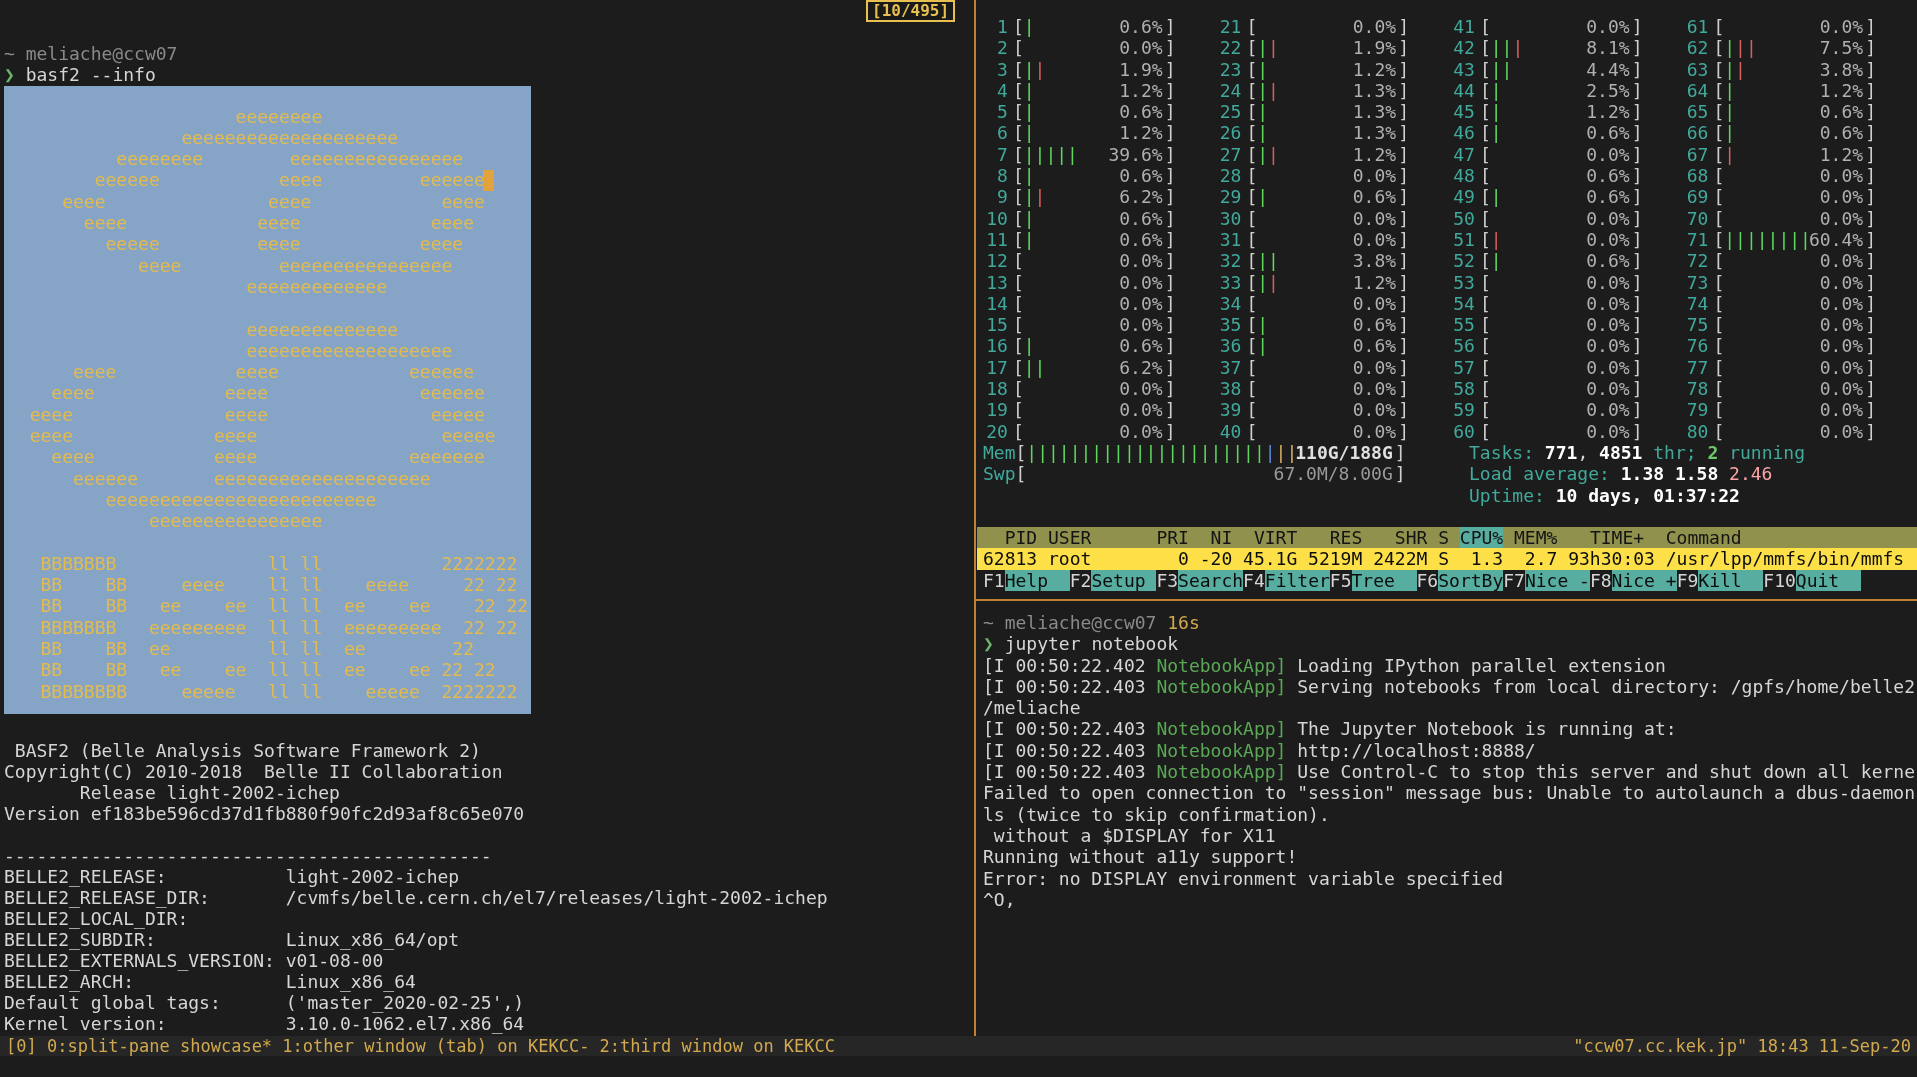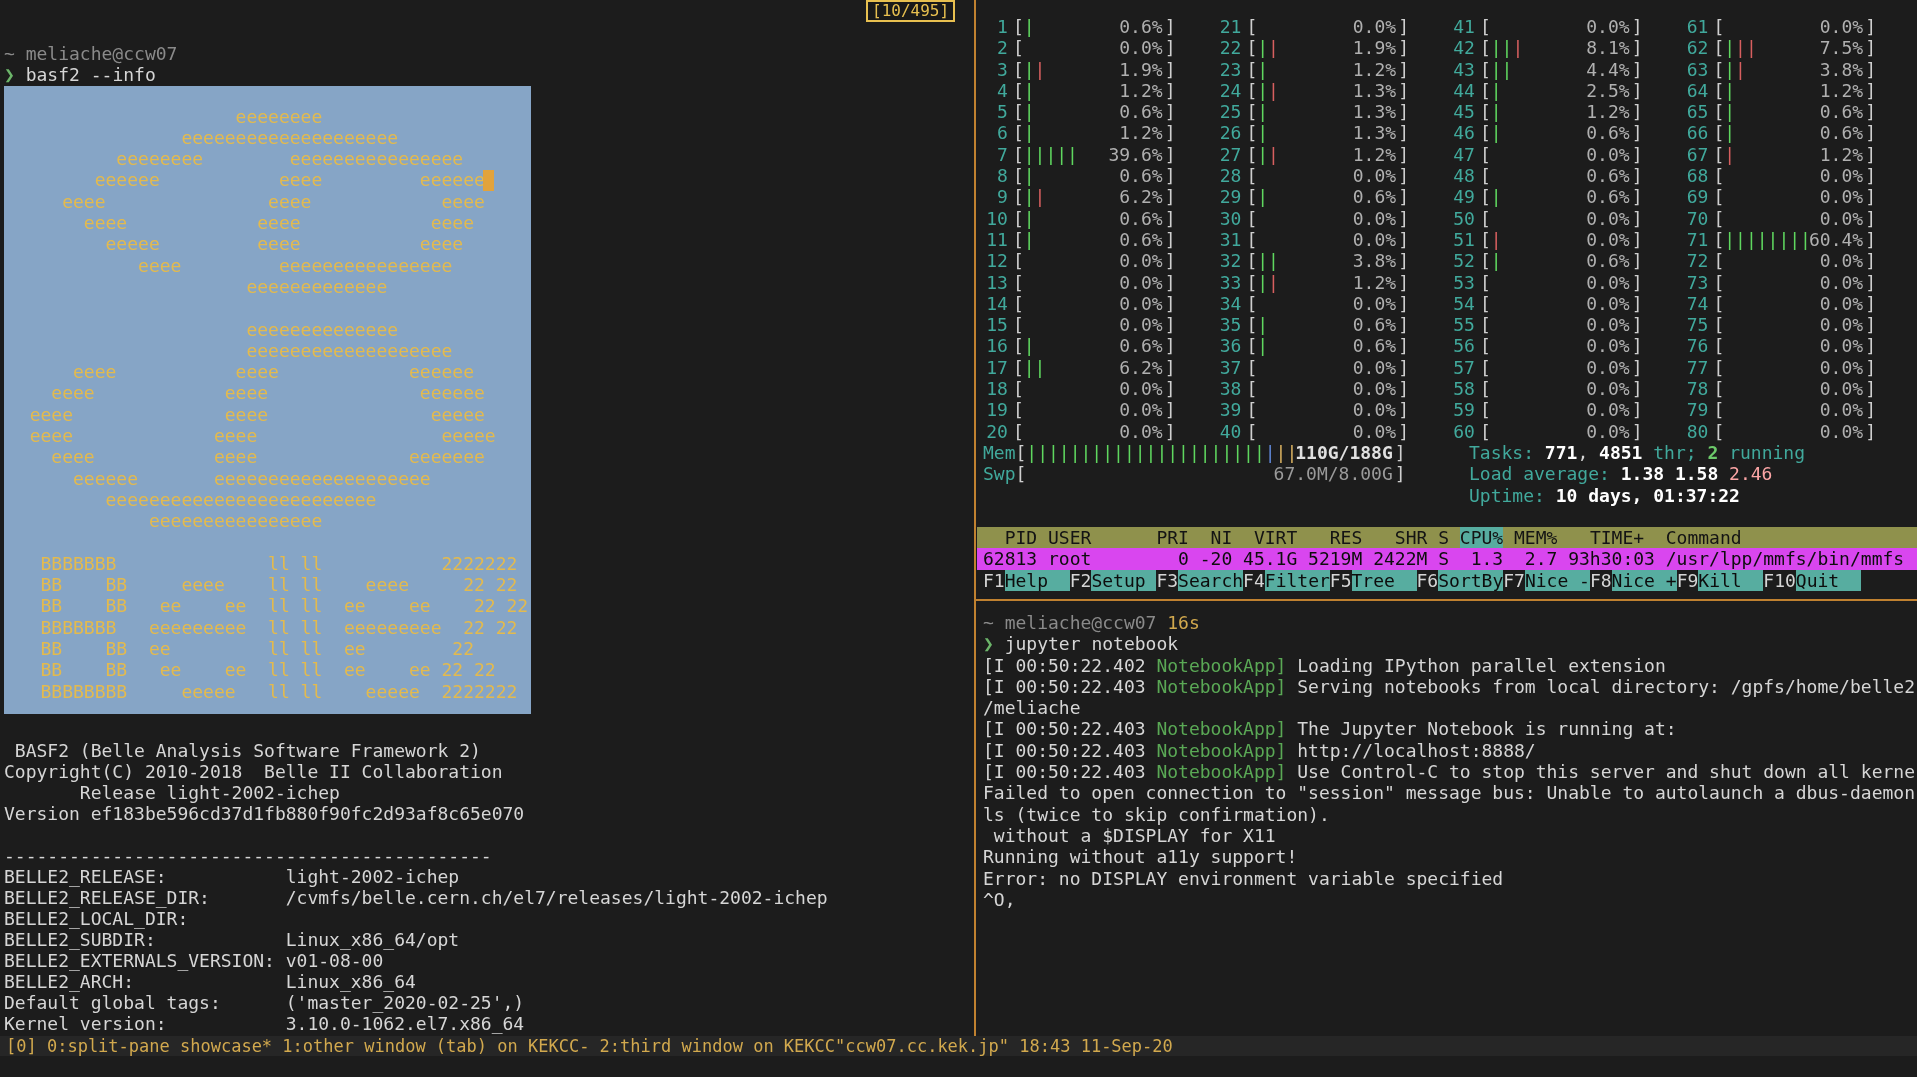--- a/index.html
+++ b/index.html
@@ -40,39 +40,39 @@
   .mtext{position:absolute;right:2px;top:0;color:#e0e0e0;font-weight:bold}
   .mtext.dim2{color:#9a9a9a;font-weight:normal}
   .tasks{position:absolute;left:486px;top:0}
   .tlabel{color:#41a99c}
   .tsep{color:#d6d6d6}
   .tval{color:#ffffff;font-weight:bold}
   .trun{color:#6cc96a}
   .tdim{color:#fca5a5}
   .proc-header{margin:21px 8px 0 -6px;width:940px;padding-left:6px;background:#8f914c;color:#141414;white-space:pre;height:21.3px}
   .hl-cpu{background:#57ada0}
-  .proc-row{margin-left:-6px;width:940px;padding-left:6px;background:#d946ef;color:#0d0d0d;white-space:pre;height:21.3px}
+  .proc-row{margin-left:-6px;width:940px;padding-left:6px;background:#fde047;color:#0d0d0d;white-space:pre;height:21.3px}
   .fnbar{display:flex;white-space:pre;height:21.3px}
   .fkkey{color:#d6d6d6}
   .fklabel{display:inline-block;width:6ch;background:#57ada0;color:#0d0d0d}
 
   
   .pane-jupyter{position:absolute;left:977px;top:604px;width:940px;height:430px;padding:8px 0 0 6px;overflow:hidden}
   .logapp{color:#5aa855}
 
   
   .statusbar{position:absolute;left:0;width:1917px;height:20px;background:#262626;color:#d2a94e;
-    font-size:17px;line-height:20px;white-space:pre;padding:0 6px;display:flex;justify-content:flex-start}
+    font-size:17px;line-height:20px;white-space:pre;padding:0 6px;display:flex;justify-content:space-between}
   .sb1{top:1036px}
   .sb2{top:1057px}
   .sbred{color:#cf5b4d;font-weight:bold}
 
   
   .tab-indicator{position:absolute;left:866px;top:0;height:22px;border:2px solid #e8c050;color:#e8c050;
-    background:#191919;padding:0 4px;font-size:16px;line-height:17px;font-weight:normal}
+    background:#191919;padding:0 4px;font-size:16px;line-height:17px;font-weight:bold}
 </style>
 </head>
 <body>
 
 <div class="screen">
 
   <div class="pane-left">
     <div class="line dim">~ meliache@ccw07</div>
     <div class="line"><span class="green">❯</span><span> </span><span>basf2 --info</span></div>
     <div class="logo-box">

